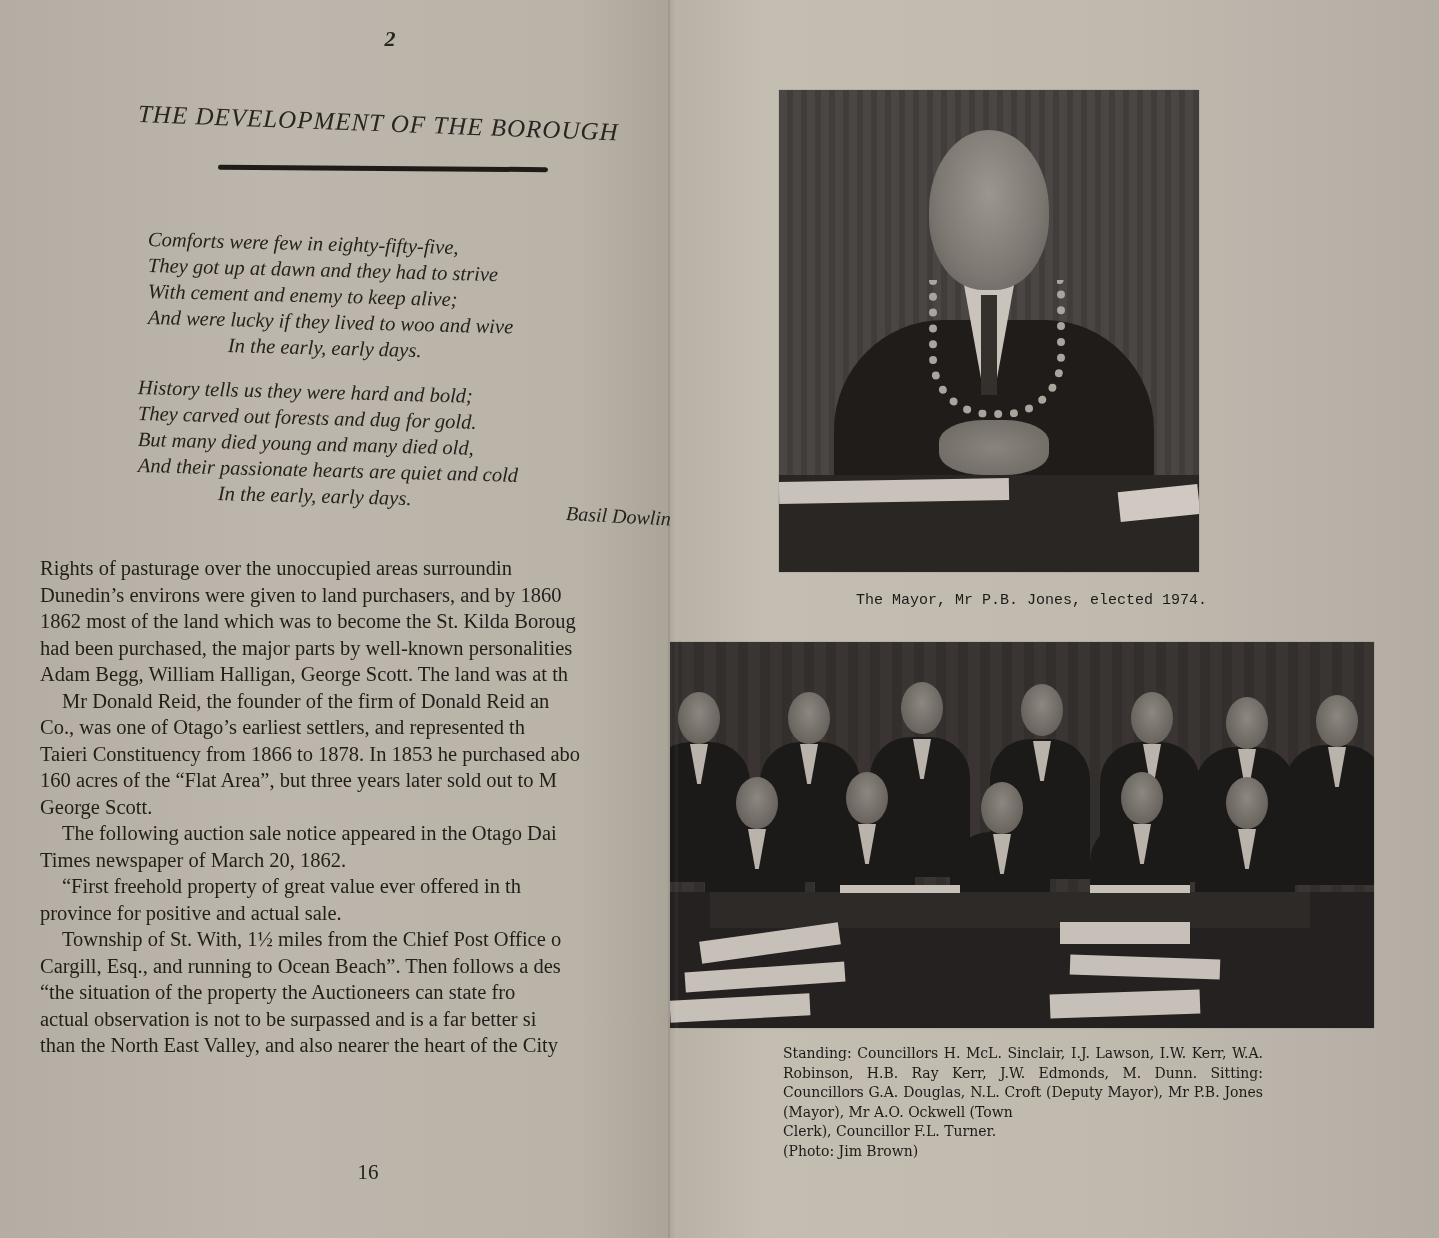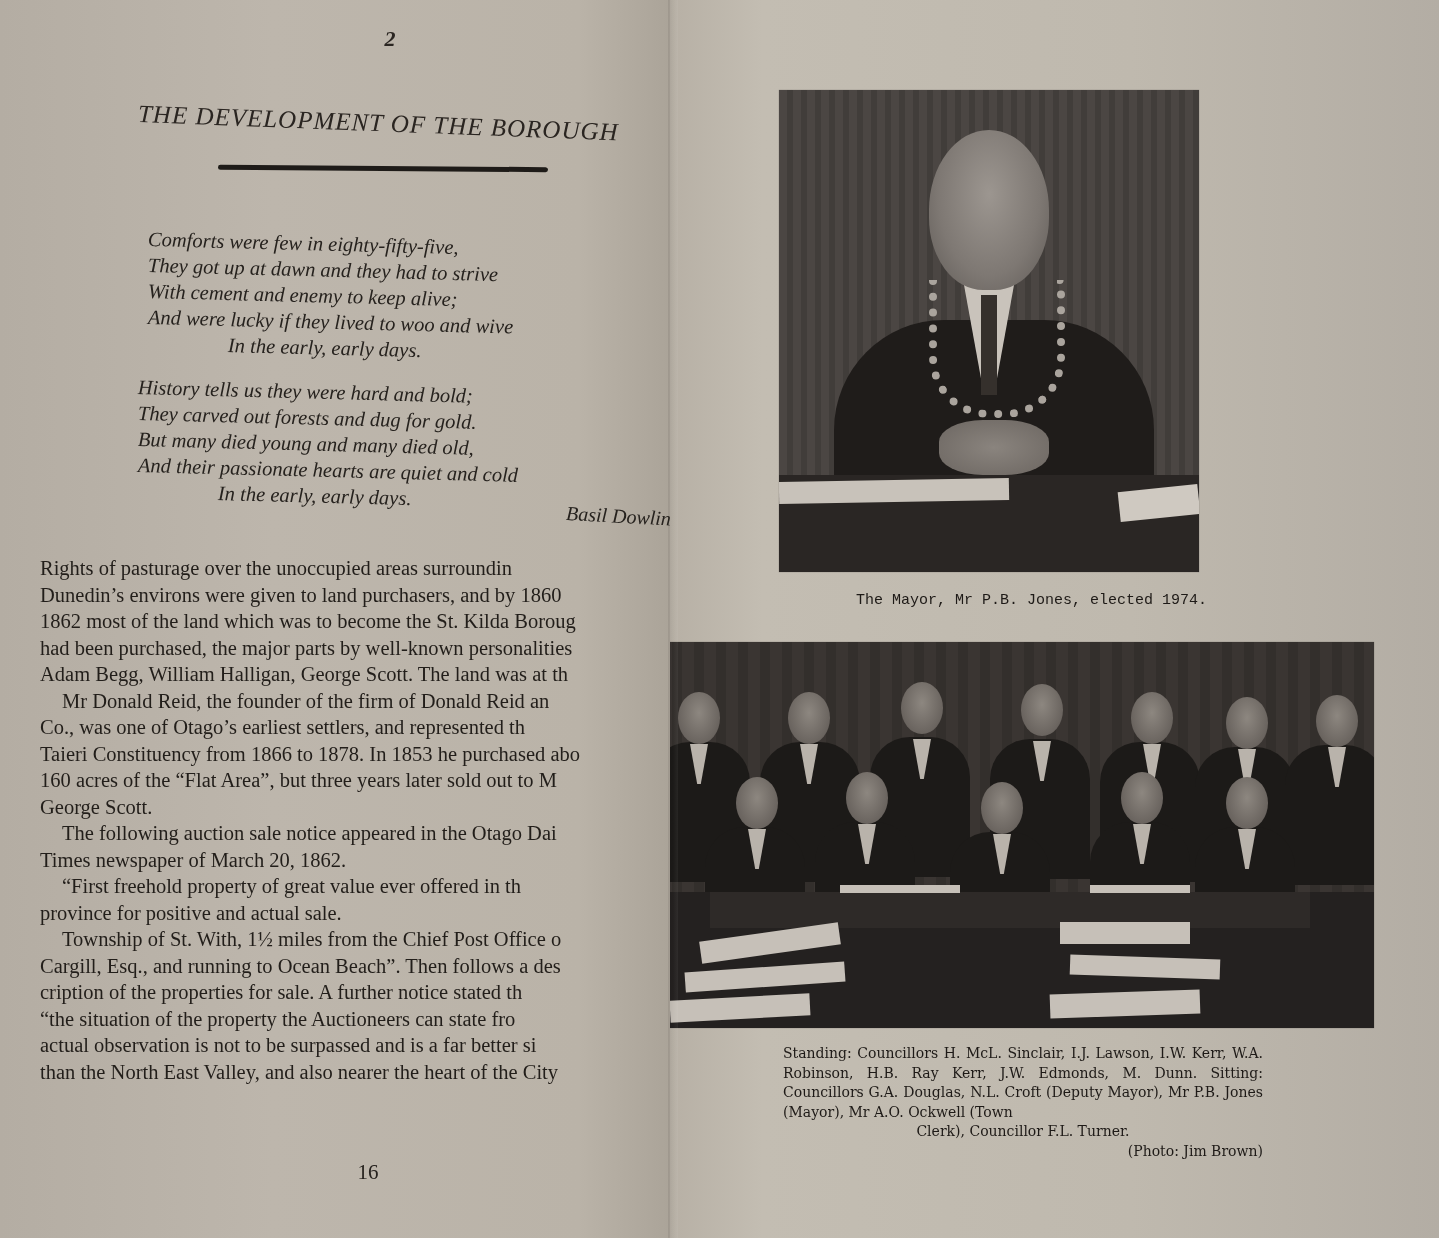--- a/index.html
+++ b/index.html
@@ -102,22 +102,22 @@
     .mayor-paper-2 { left: 340px; top: 398px; width: 80px; height: 30px; background: #cfc9c1; transform: rotate(-6deg); }
     .caption {
       position: absolute; font-family: Liberation Mono, monospace; color: #1e1a17;
     }
     .caption-mayor { top: 592px; left: 186px; font-size: 15px; white-space: nowrap; }
     .caption-council {
       top: 1044px; left: 113px; width: 480px; font-family: "DejaVu Serif", serif;
       font-size: 14px; line-height: 19.5px; text-align: justify;
     }
     .caption-council .cc-title { text-align: center; }
-    .caption-council .cc-credit { text-align: right; }
-    .caption-council .cc-last { text-align: center; }
+    .caption-council .cc-credit { }
+    .caption-council .cc-last { text-align: left; }
     .person { position: absolute; }
     .person .head {
       position: absolute; width: 42px; height: 52px; border-radius: 50%;
       background: radial-gradient(ellipse at 50% 40%, #8d8780 0%, #6a645f 70%, #4a4541 100%);
     }
     .person .suit {
       position: absolute; width: 100px; height: 140px; background: #1c1a18;
       border-radius: 40px 40px 0 0;
     }
     .person .shirt {
@@ -172,21 +172,20 @@
       <div class="line">Co., was one of Otago’s earliest settlers, and represented th</div>
       <div class="line">Taieri Constituency from 1866 to 1878. In 1853 he purchased abo</div>
       <div class="line">160 acres of the “Flat Area”, but three years later sold out to M</div>
       <div class="line">George Scott.</div>
       <div class="line para-indent">The following auction sale notice appeared in the Otago Dai</div>
       <div class="line">Times newspaper of March 20, 1862.</div>
       <div class="line para-indent">“First freehold property of great value ever offered in th</div>
       <div class="line">province for positive and actual sale.</div>
       <div class="line para-indent">Township of St. With, 1½ miles from the Chief Post Office o</div>
       <div class="line">Cargill, Esq., and running to Ocean Beach”. Then follows a des</div>
-      <div class="line">cription of the properties for sale. A further notice stated th</div>
       <div class="line">“the situation of the property the Auctioneers can state fro</div>
       <div class="line">actual observation is not to be surpassed and is a far better si</div>
       <div class="line">than the North East Valley, and also nearer the heart of the City</div>
     </div>
 
     <div class="page-number">16</div>
   </div>
 
   <div class="page-right">
 

